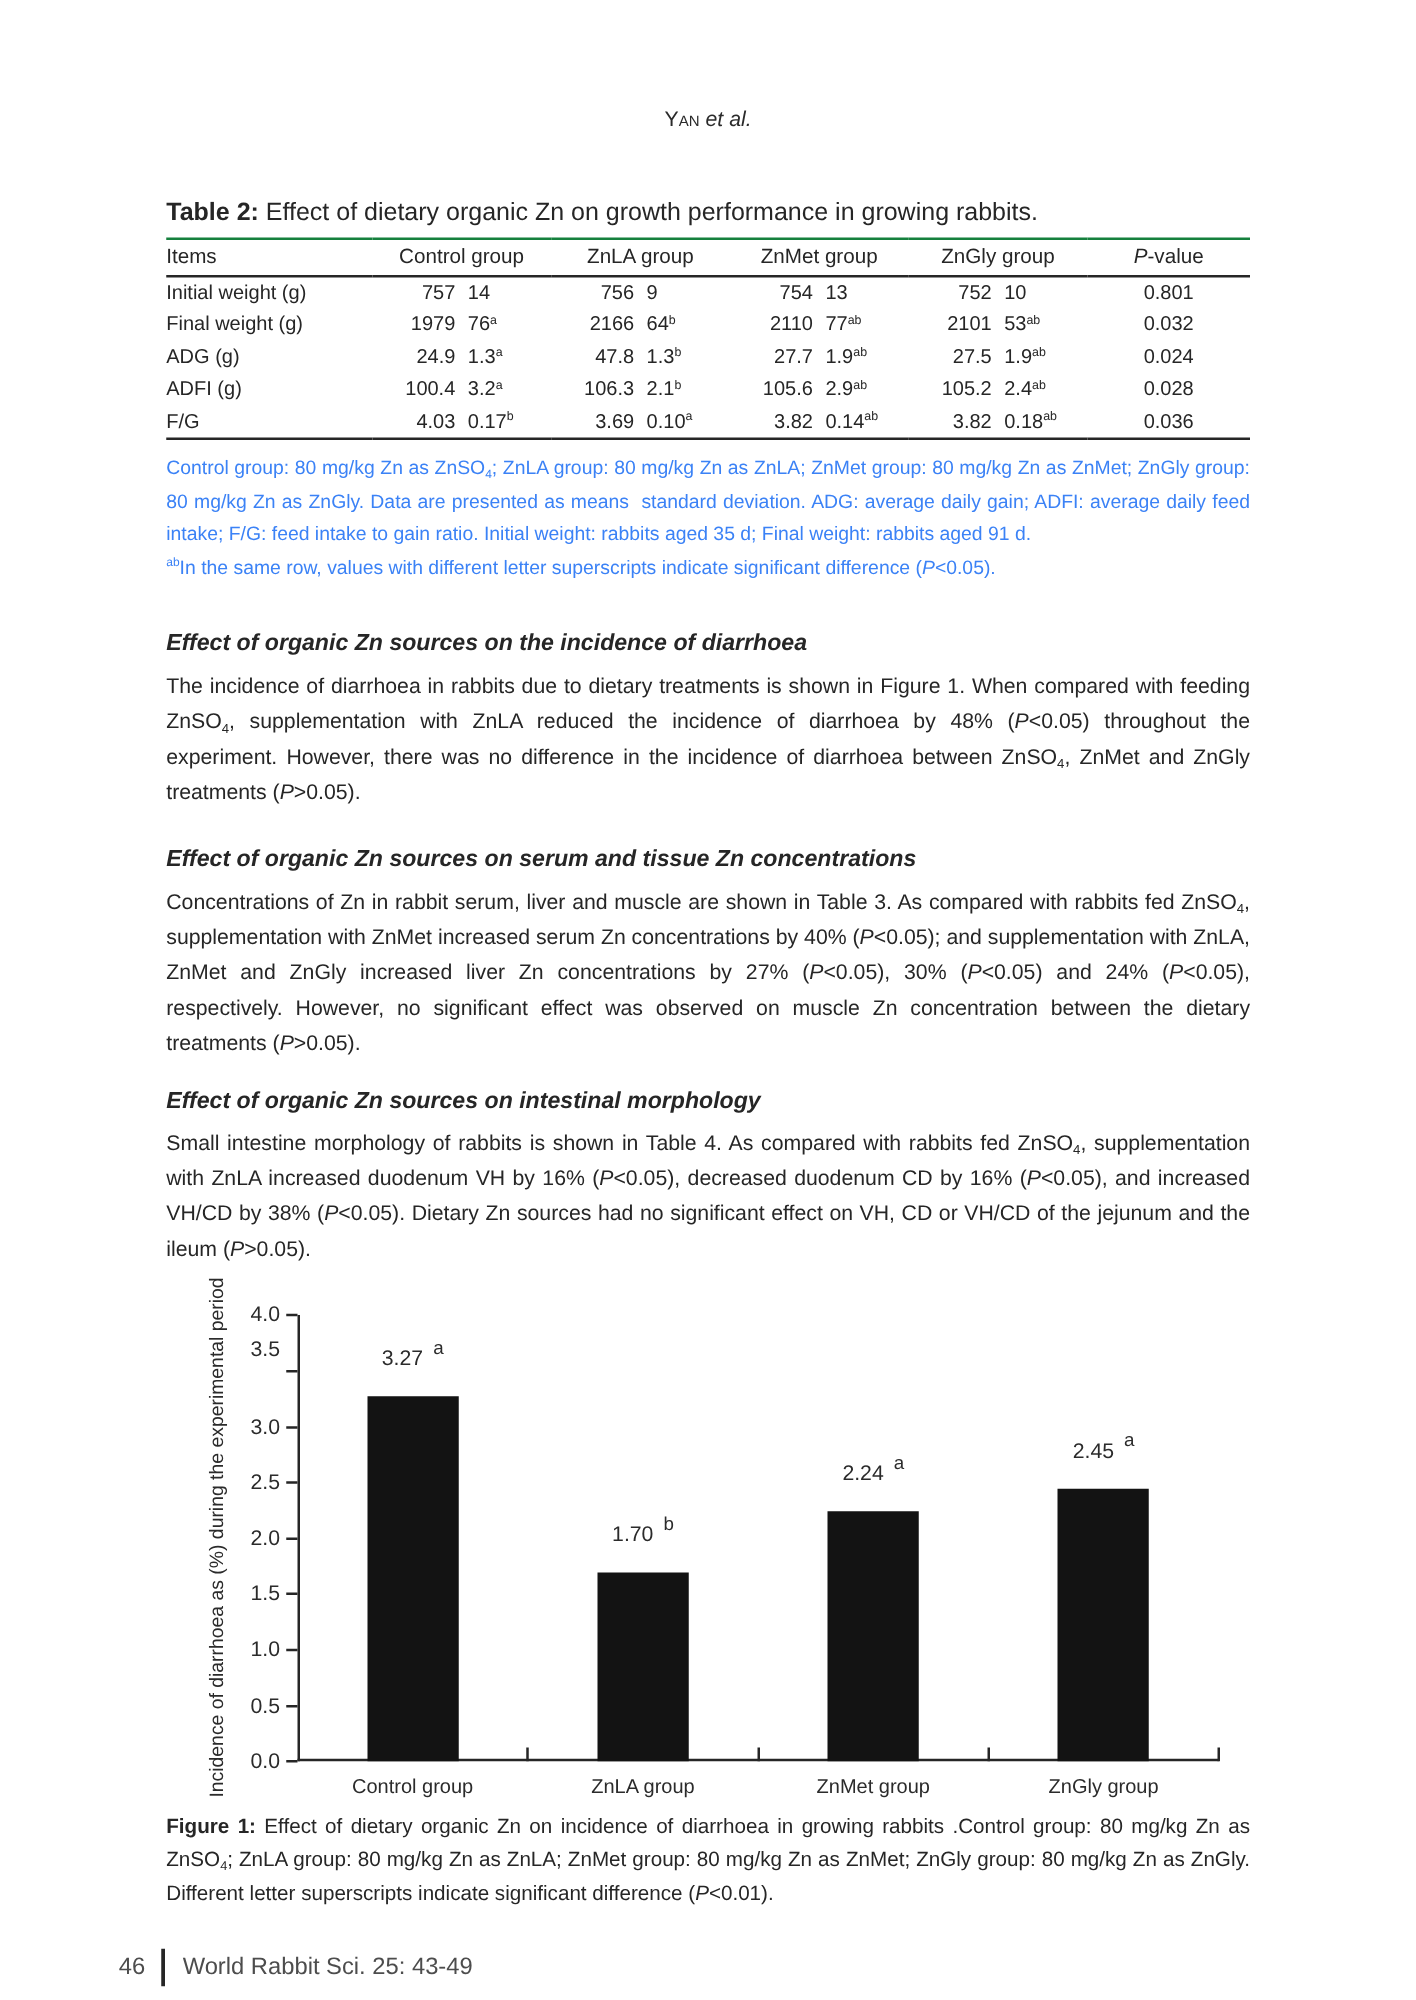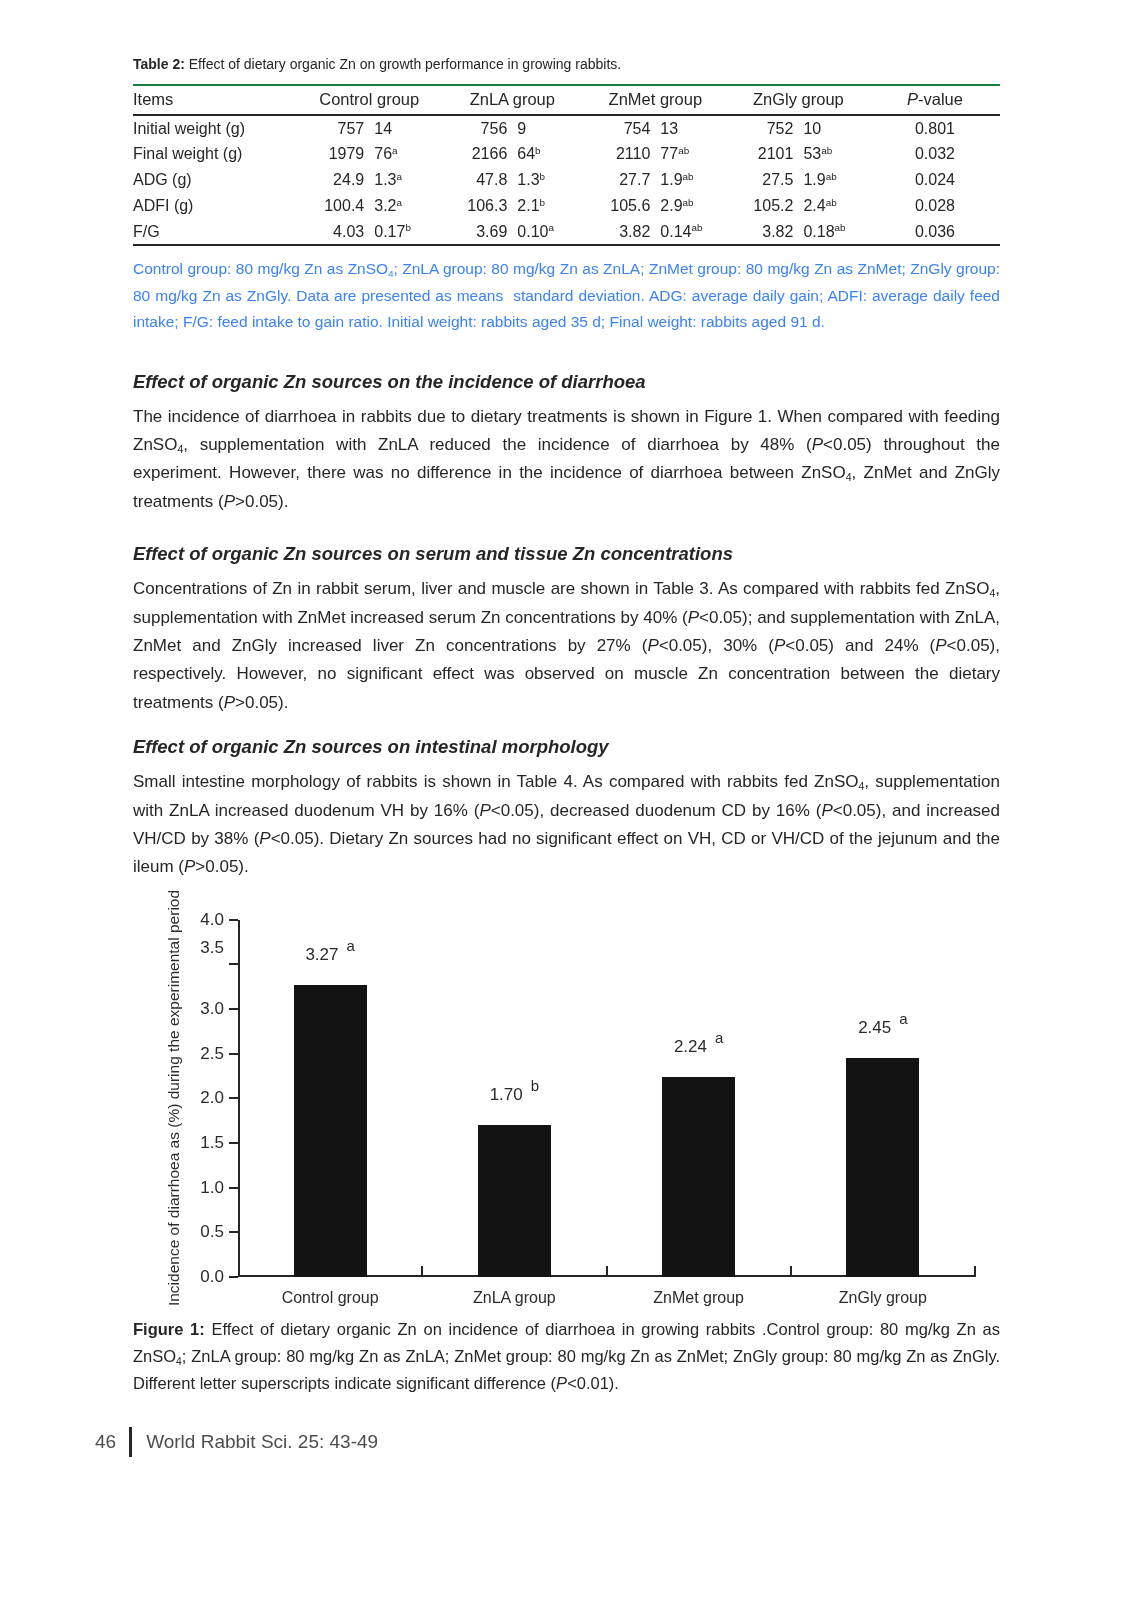--- a/index.html
+++ b/index.html
@@ -23,21 +23,21 @@
   
   .running-head {
     margin-top: 86px;
     text-align: center;
     font-size: 17px;
     color: #2b2b2b;
   }
 
   
   .table-block { margin-top: 52px; }
-  .table-title { font-size: 14px; line-height: 24px; }
+  .table-title { font-size: 20px; line-height: 24px; }
   table.data-table {
     width: 100%;
     margin-top: 8px;
     border-collapse: collapse;
     border-top: 2px solid #15803d;
     border-bottom: 2px solid #262626;
     font-size: 16px;
   }
   table.data-table th {
     font-weight: normal;
@@ -103,20 +103,21 @@
     display: flex; align-items: center;
     font-size: 19px; color: #4d4d4d; text-align: center;
   }
   .footer-rule { display: inline-block; width: 3px; height: 30px; background: #262626; margin: 0 14px 0 13px; }
 </style>
 </head>
 <body>
 
 <div class="content">
 
+  <div class="running-head"><span class="sc">Yan</span> <i>et al.</i></div>
 
   <div class="table-block">
     <div class="table-title"><b>Table 2:</b> Effect of dietary organic Zn on growth performance in growing rabbits.</div>
     <table class="data-table">
       <thead>
         <tr>
           <th class="col-item">Items</th>
           <th class="col-grp">Control group</th>
           <th class="col-grp">ZnLA group</th>
           <th class="col-grp">ZnMet group</th>
@@ -222,20 +223,21 @@
             <td class="col-grp"><span class="val-pair">
                 <span class="mean">3.82</span>
                 <span class="sd">0.18<sup>ab</sup></span>
               </span></td>
             <td class="col-p">0.036</td>
           </tr>
         </tbody>
     </table>
     <div class="table-footnotes">
       <span>Control group: 80 mg/kg Zn as ZnSO<sub>4</sub>; ZnLA group: 80 mg/kg Zn as ZnLA; ZnMet group: 80 mg/kg Zn as ZnMet; ZnGly group: 80 mg/kg Zn as ZnGly. Data are presented as means &nbsp;standard deviation. ADG: average daily gain; ADFI: average daily feed intake; F/G: feed intake to gain ratio. Initial weight: rabbits aged 35 d; Final weight: rabbits aged 91 d.</span><br>
+      <span><sup>ab</sup>In the same row, values with different letter superscripts indicate significant difference (<i>P</i>&lt;0.05).</span>
     </div>
   </div>
 
   <div class="section-heading s1">Effect of organic Zn sources on the incidence of diarrhoea</div>
   <div class="section-body">The incidence of diarrhoea in rabbits due to dietary treatments is shown in Figure 1. When compared with feeding ZnSO<sub>4</sub>, supplementation with ZnLA reduced the incidence of diarrhoea by 48% (<i>P</i>&lt;0.05) throughout the experiment. However, there was no difference in the incidence of diarrhoea between ZnSO<sub>4</sub>, ZnMet and ZnGly treatments (<i>P</i>&gt;0.05).</div>
 
   <div class="section-heading s2">Effect of organic Zn sources on serum and tissue Zn concentrations</div>
   <div class="section-body">Concentrations of Zn in rabbit serum, liver and muscle are shown in Table 3. As compared with rabbits fed ZnSO<sub>4</sub>, supplementation with ZnMet increased serum Zn concentrations by 40% (<i>P</i>&lt;0.05); and supplementation with ZnLA, ZnMet and ZnGly increased liver Zn concentrations by 27% (<i>P</i>&lt;0.05), 30% (<i>P</i>&lt;0.05) and 24% (<i>P</i>&lt;0.05), respectively. However, no significant effect was observed on muscle Zn concentration between the dietary treatments (<i>P</i>&gt;0.05).</div>
 
   <div class="section-heading s3">Effect of organic Zn sources on intestinal morphology</div>

